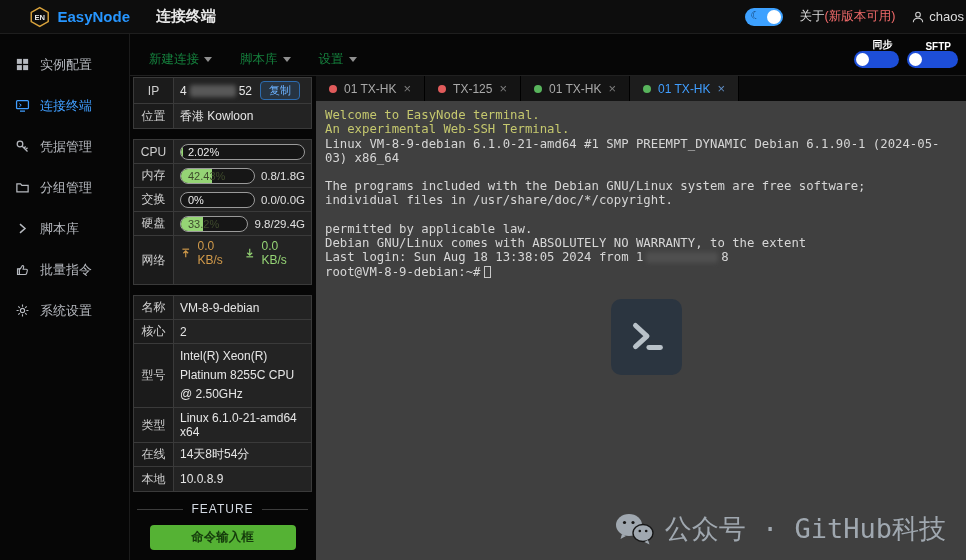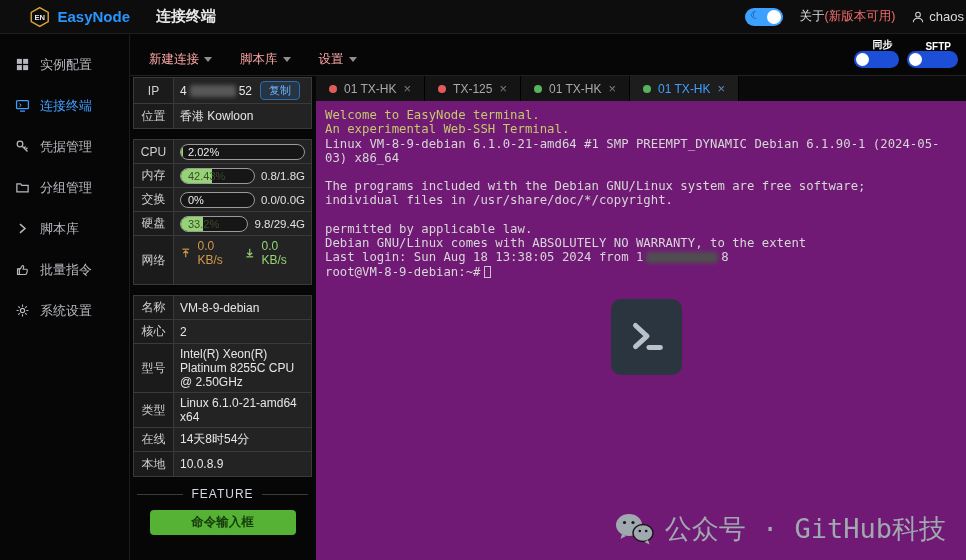--- a/index.html
+++ b/index.html
@@ -26,21 +26,21 @@
   .side-item { height:41px; display:flex; align-items:center; gap:10px; padding-left:15px;
     font-size:13px; color:#b6b9bf; cursor:pointer; }
   .side-item svg { flex:none; }
   .side-item.active { color:#409eff; }
 
   .main { flex:1; display:flex; flex-direction:column; }
 
   
   .menubar { height:33px; margin-top:9px; display:flex; align-items:center; gap:28px;
     padding-left:19px; border-bottom:1px solid #202020; }
-  .menu-item { display:flex; align-items:center; font-size:12.5px; color:#fca5a5; cursor:pointer; }
+  .menu-item { display:flex; align-items:center; font-size:12.5px; color:#15803d; cursor:pointer; }
   .caret { width:0; height:0; border-left:4px solid transparent; border-right:4px solid transparent;
     border-top:5px solid #8f8f8f; margin-left:5px; }
   .menubar-right { margin-left:auto; display:flex; gap:8px; padding-right:8px; }
   .red-switch { position:relative; height:17px; border-radius:9px; background:#1d4ed8; display:flex;
     align-items:flex-end; padding:0 7px 16px 18px; cursor:pointer; }
   .red-switch .knob { position:absolute; left:2px; top:2px; width:13px; height:13px; border-radius:50%; background:#fff; }
   .red-switch .lbl { font-size:10px; font-weight:bold; color:#fff; }
 
   
   .content { flex:1; display:flex; }
@@ -61,21 +61,21 @@
     border:1px solid #2d6cb0; border-radius:4px; padding:1px 8px; cursor:pointer; }
   .pbar { position:relative; flex:1; height:16px; border:1px solid #9a9a9a; border-radius:9px;
     background:#161616; overflow:hidden; }
   .pfill { height:100%; background:#95d475; }
   .ptext { position:absolute; left:7px; top:1px; font-size:11px; color:#ededed; }
   .ptext.on-green { color:#3e4a2c; }
   .pdetail { margin-left:6px; font-size:11.5px; color:#e0e0e0; white-space:nowrap; }
   .net-line { display:flex; align-items:center; gap:6px; font-size:12px; }
   .net-line.up { color:#d19a4a; }
   .net-line.down { color:#95d475; }
-  .two-line { line-height:14px; display:block; }
+  .two-line { line-height:19px; display:block; }
 
   .feature-wrap { margin-top:6px; }
   .feature-head { display:flex; align-items:center; gap:8px; padding:0 4px; }
   .feature-head .line { flex:1; height:1px; background:#3c3c3c; }
   .feature-head .txt { color:#d3d9e2; font-size:12px; letter-spacing:1px; }
   .feature-btn { display:block; margin:9px auto 0; width:146px; height:25px; background:#55b234;
     border:none; border-radius:4px; color:#153c0c; font-size:12.5px; font-weight:bold; cursor:pointer;
     font-family:"Liberation Sans", sans-serif; }
 
   
@@ -83,21 +83,21 @@
   .tab-bar { height:25px; display:flex; background:#0a0a0a; flex:none; }
   .tab { display:flex; align-items:center; gap:7px; padding:0 13px; font-size:12px; color:#a9a9a9;
     background:#141414; border-right:1px solid #000; cursor:pointer; white-space:nowrap; }
   .tab .dot { width:8px; height:8px; border-radius:50%; flex:none; }
   .dot.offline { background:#e15b5b; }
   .dot.online { background:#58b45c; }
   .tab .close { color:#7d7d7d; font-size:13px; cursor:pointer; }
   .tab.active { background:#1d1d1d; color:#409eff; }
   .tab.active .close { color:#5f8cc2; }
 
-  .terminal { flex:1; background:#701a75; padding:7px 9px; position:relative;
+  .terminal { flex:1; background:#404040; padding:7px 9px; position:relative;
     font-family:"DejaVu Sans Mono", monospace; font-size:12.3px; line-height:14.3px; color:#d6d6d6; }
   .t-yellow { color:#c5c86e; }
   .t-gap { height:14px; }
   .cursor-box { display:inline-block; width:7px; height:12px; border:1px solid #c9c9c9;
     vertical-align:middle; margin-left:4px; }
   .blur-ip { display:inline-block; width:72px; height:11px; background:#4f4f4f; border-radius:2px;
     filter:blur(2px); vertical-align:middle; margin:0 3px; }
 
   .term-logo { position:absolute; left:295px; top:198px; width:71px; height:76px; background:#2b3540;
     border-radius:10px; display:flex; align-items:center; justify-content:center; }

